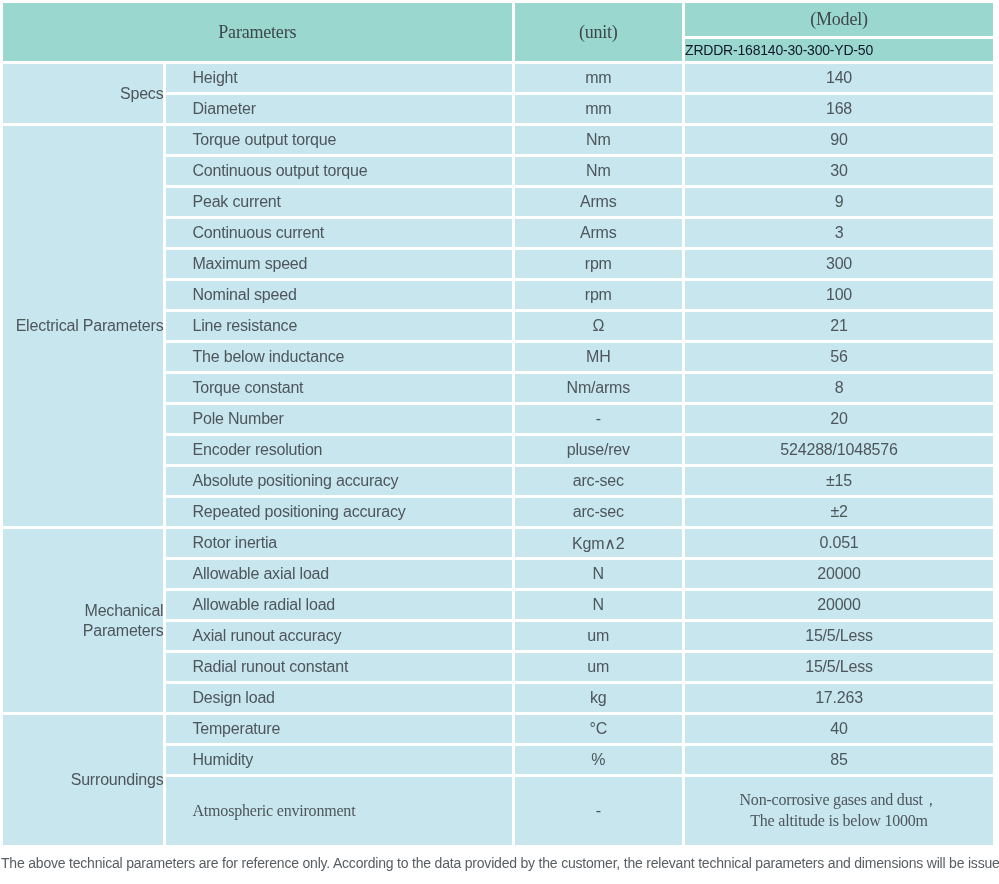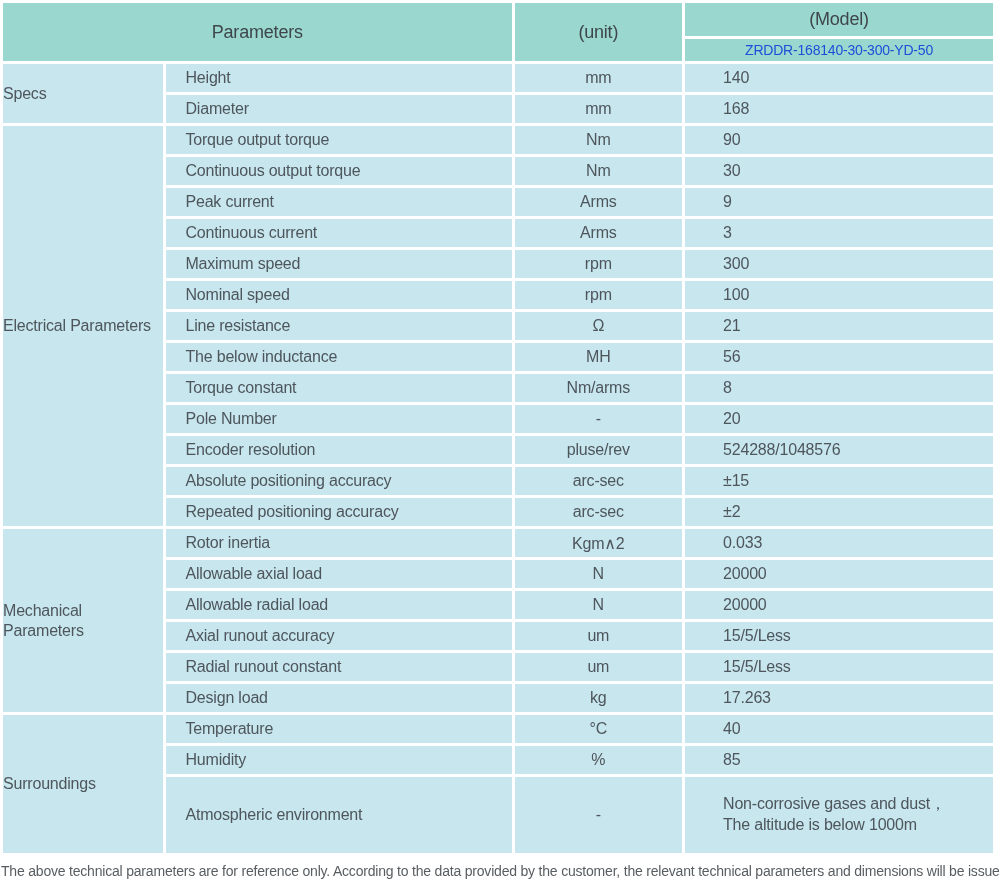--- a/index.html
+++ b/index.html
@@ -40,51 +40,50 @@
     background: #9ad8cf;
     color: #3e464b;
     font-weight: normal;
     text-align: center;
   }
   .param-head, .unit-head, .model-head {
     font-size: 18px;
   }
   .model-value-cell {
     background: #9ad8cf;
-    color: #1d4ed8;
+    color: #0f172a;
     font-size: 14px;
-    text-align: center;
-  }
-  thead tr.head-row-1 { height: 33px; }
+    text-align: left;
+  }
+  thead tr.head-row-1 { height: 33px; font-family: Liberation Serif, serif; }
   thead tr.head-row-2 { height: 22px; }
 
   tbody td {
     background: #c7e6ee;
     color: #4e565c;
     font-size: 16px;
   }
   tbody tr { height: 28px; }
-  tbody tr.tall-row { height: 76px; }
+  tbody tr.tall-row { height: 68px; font-family: Liberation Serif, serif; }
 
   .group-cell {
-    text-align: left;
+    text-align: right;
     line-height: 1.2;
   }
   .parameter-cell {
     text-align: left;
-    padding-left: 19px;
+    padding-left: 26px;
   }
   .unit-cell {
     text-align: center;
   }
   .value-cell {
-    text-align: left;
+    text-align: center;
     white-space: pre-line;
     line-height: 1.3;
-    padding-left: 38px;
   }
   .footer-note {
     margin-top: 7px;
     padding-left: 1px;
     font-size: 14px;
     color: #585d61;
     letter-spacing: -0.2px;
     white-space: nowrap;
   }
 </style>
@@ -184,21 +183,21 @@
         </tr>
         <tr>
           <td class="parameter-cell">Repeated positioning accuracy</td>
           <td class="unit-cell">arc-sec</td>
           <td class="value-cell">±2</td>
         </tr>
         <tr>
           <td class="group-cell" rowspan="6">Mechanical Parameters</td>
           <td class="parameter-cell">Rotor inertia</td>
           <td class="unit-cell">Kgm∧2</td>
-          <td class="value-cell">0.033</td>
+          <td class="value-cell">0.051</td>
         </tr>
         <tr>
           <td class="parameter-cell">Allowable axial load</td>
           <td class="unit-cell">N</td>
           <td class="value-cell">20000</td>
         </tr>
         <tr>
           <td class="parameter-cell">Allowable radial load</td>
           <td class="unit-cell">N</td>
           <td class="value-cell">20000</td>

